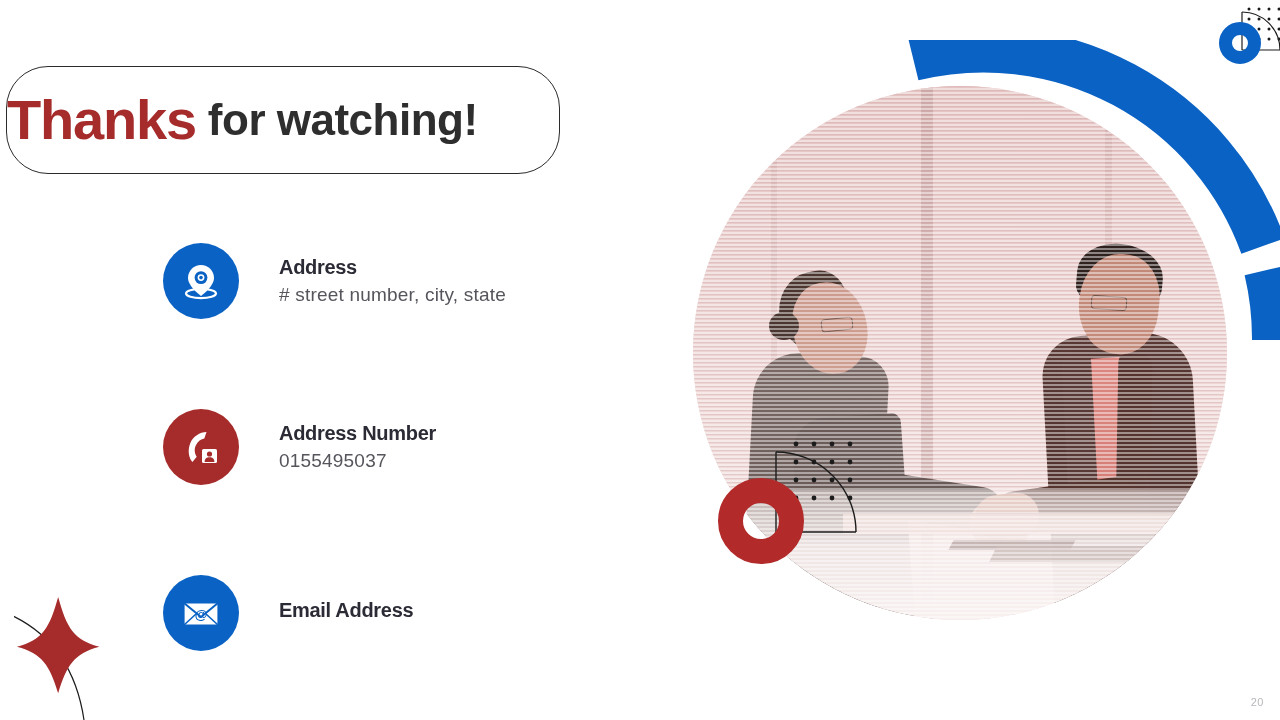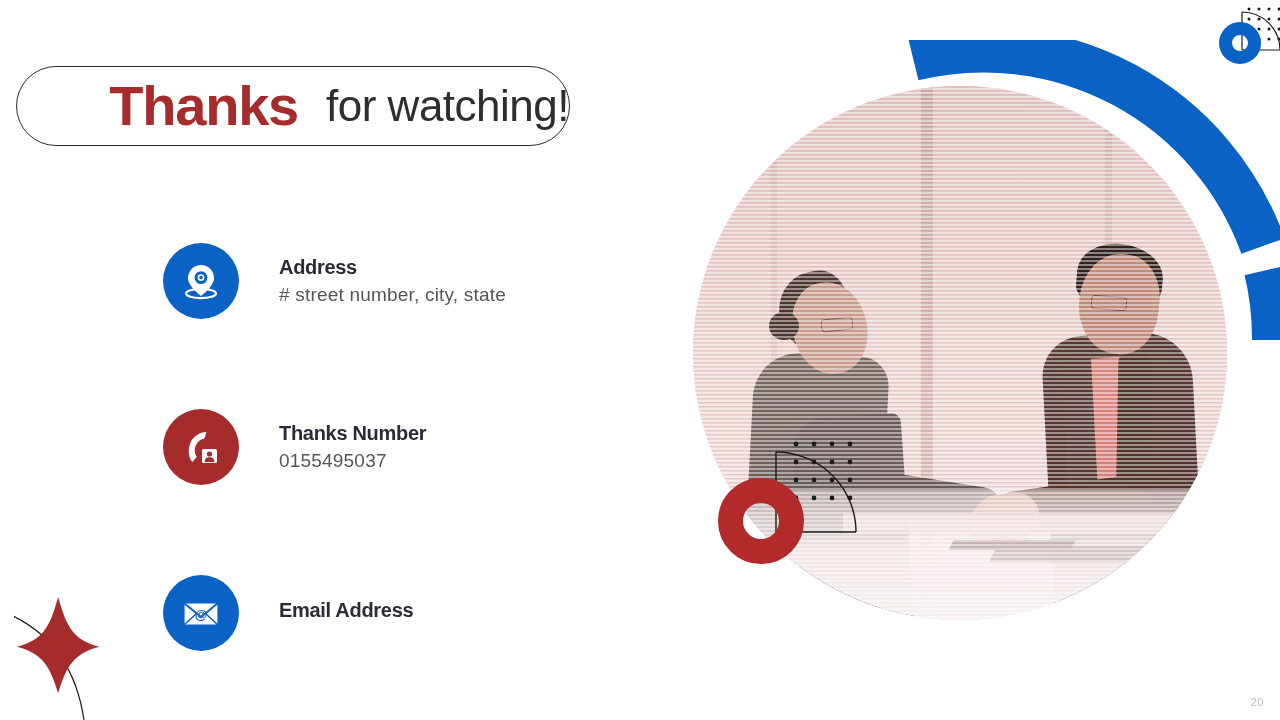--- a/index.html
+++ b/index.html
@@ -14,47 +14,47 @@
     position: relative;
     width: 1280px;
     height: 720px;
     background: #ffffff;
     overflow: hidden;
   }
 
   
   #title-pill {
     position: absolute;
-    left: 16px;
+    left: 6px;
     top: 66px;
     width: 554px;
-    height: 80px;
+    height: 108px;
     border: 1.6px solid #2b2b2b;
     border-radius: 42px;
     background: #ffffff;
     box-sizing: border-box;
     display: flex;
     align-items: center;
-    justify-content: flex-end;
+    justify-content: flex-start;
     white-space: nowrap;
   }
   #title-pill .t-strong {
     font-size: 56px;
     font-weight: 700;
     color: #a62b2b;
     letter-spacing: -1.2px;
     line-height: 1;
   }
   #title-pill .t-rest {
     font-size: 44px;
-    font-weight: 400;
+    font-weight: 700;
     color: #2e2e2e;
     letter-spacing: -0.5px;
     line-height: 1;
-    margin-left: 28px;
+    margin-left: 12px;
   }
 
   
   #contact-list {
     position: absolute;
     left: 163px;
     top: 243px;
     width: 460px;
   }
   .contact-row {
@@ -495,21 +495,21 @@
     <div class="contact-row">
       <div class="contact-icon red">
         <svg width="46" height="46" viewBox="0 0 46 46">
           <path d="M 31.5 9.5 C 25 8.2 17.2 11 13 17.5 C 8.8 24 9 31.5 11.5 36 L 16.8 31.6 C 15.4 28.4 15.6 24 18.2 20.4 C 20.8 16.8 25 15.2 28 15.4 Z" fill="#ffffff" transform="rotate(-12 23 23)"></path>
           <rect x="24" y="25" width="15" height="14" rx="1.6" fill="#ffffff"></rect>
           <circle cx="31.5" cy="30" r="2.6" fill="#a62b2b"></circle>
           <path d="M 26.6 38 C 26.6 34.6 28.8 33.2 31.5 33.2 C 34.2 33.2 36.4 34.6 36.4 38 Z" fill="#a62b2b"></path>
         </svg>
       </div>
       <div class="contact-text">
-        <div class="contact-title">Thanks Number</div>
+        <div class="contact-title">Address Number</div>
         <div class="contact-value">0155495037</div>
       </div>
     </div>
 
     <div class="contact-row">
       <div class="contact-icon blue">
         <svg width="46" height="46" viewBox="0 0 46 46">
           <rect x="6" y="13" width="34" height="22" rx="1.4" fill="#ffffff" stroke="#0a62c4" stroke-width="1.2"></rect>
           <path d="M 6 13 L 23 27 L 40 13" fill="none" stroke="#0a62c4" stroke-width="2"></path>
           <path d="M 6 35 L 18 24 M 40 35 L 28 24" fill="none" stroke="#0a62c4" stroke-width="1.6"></path>

